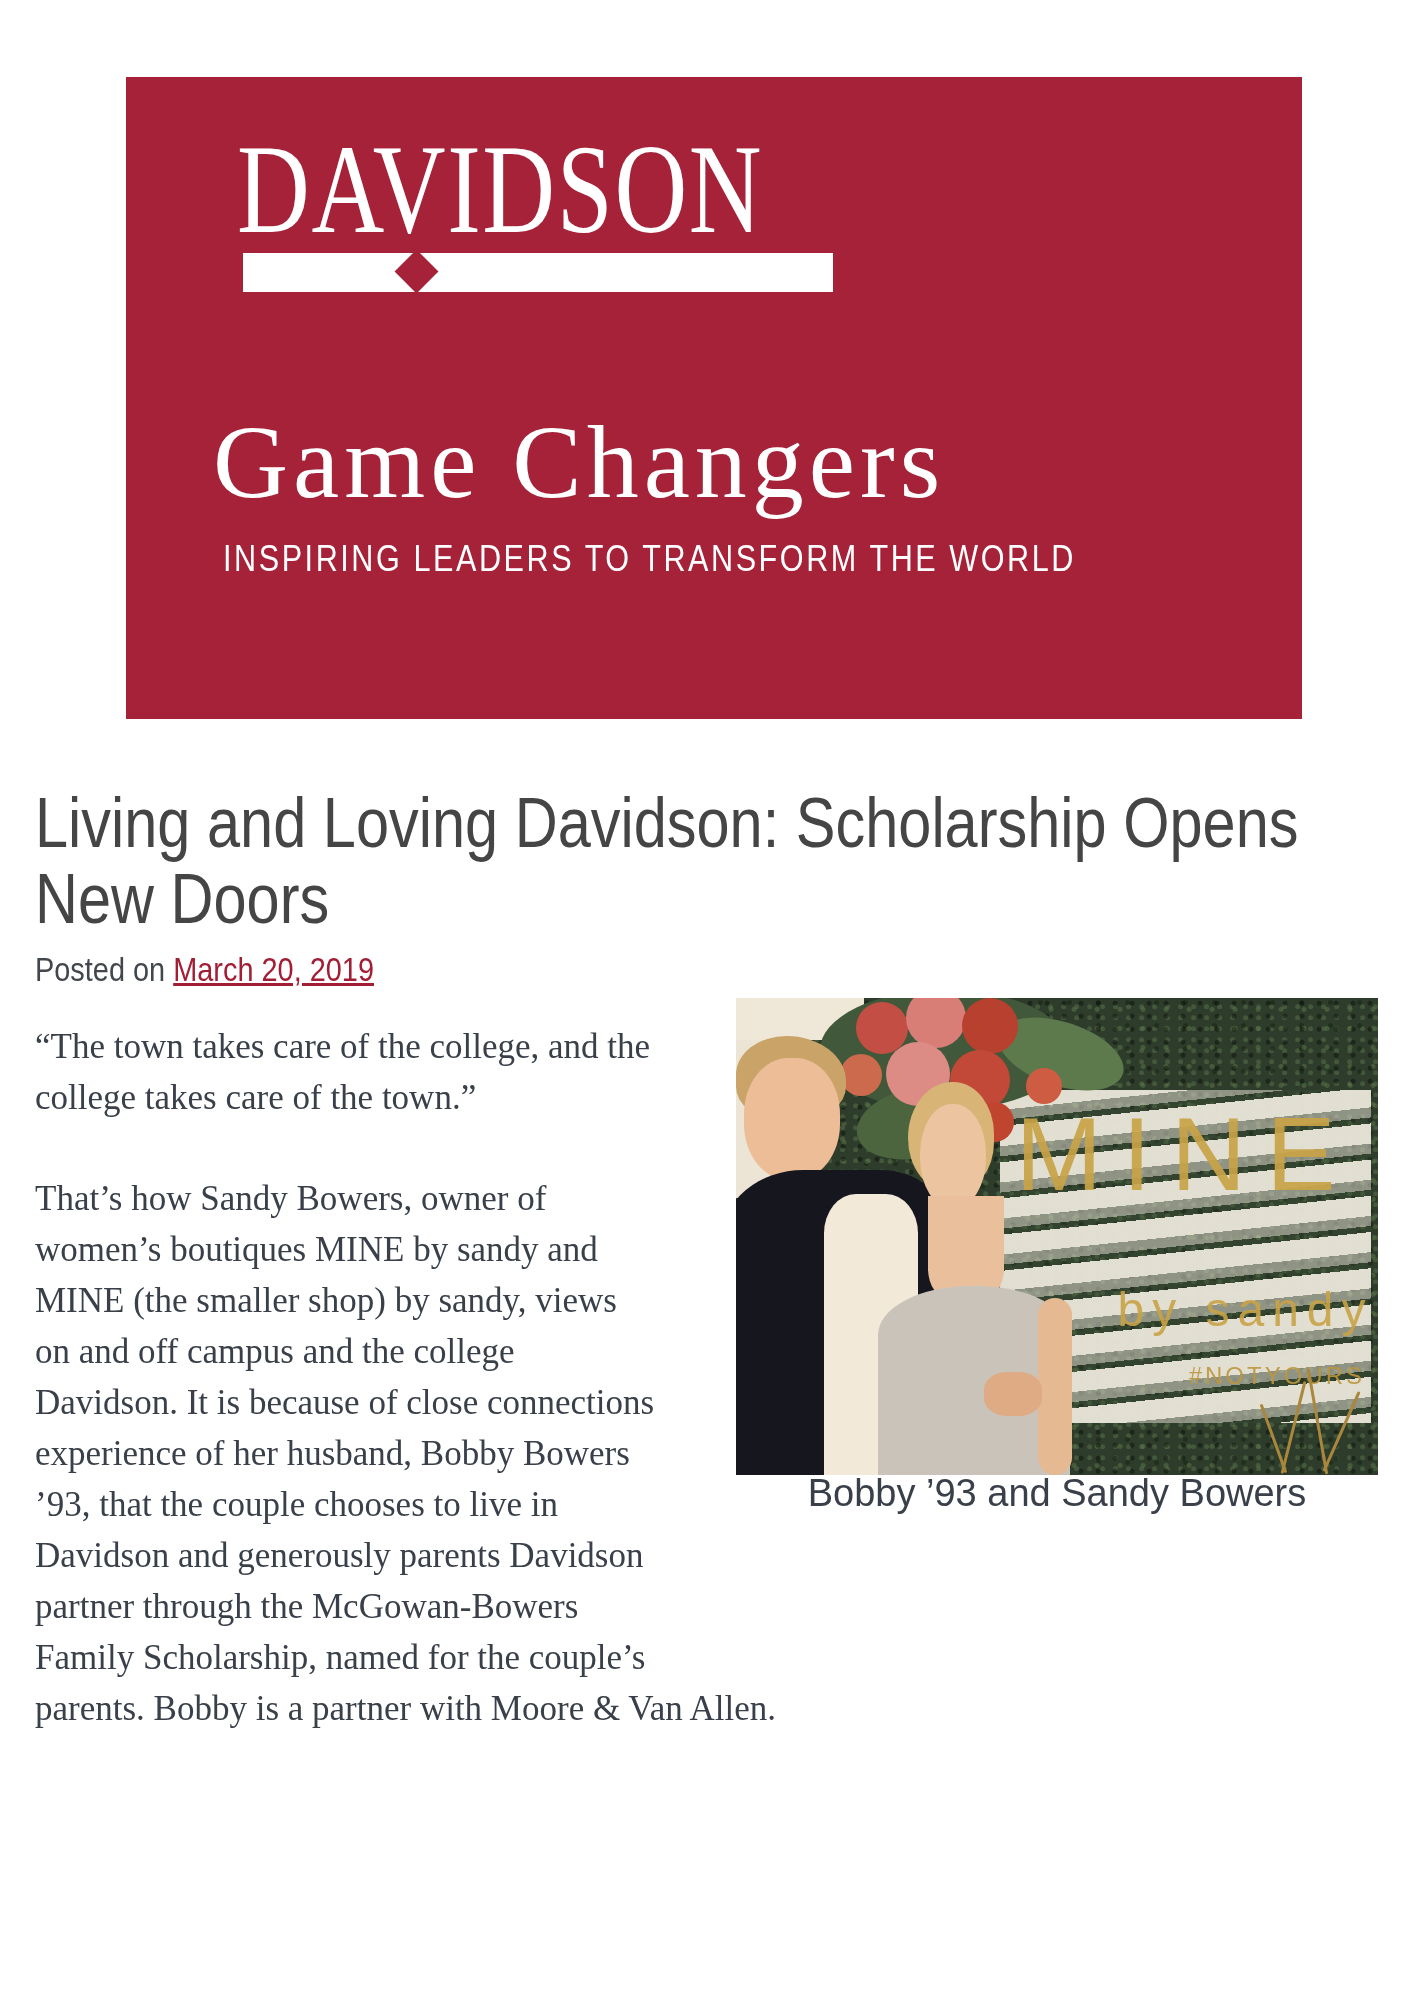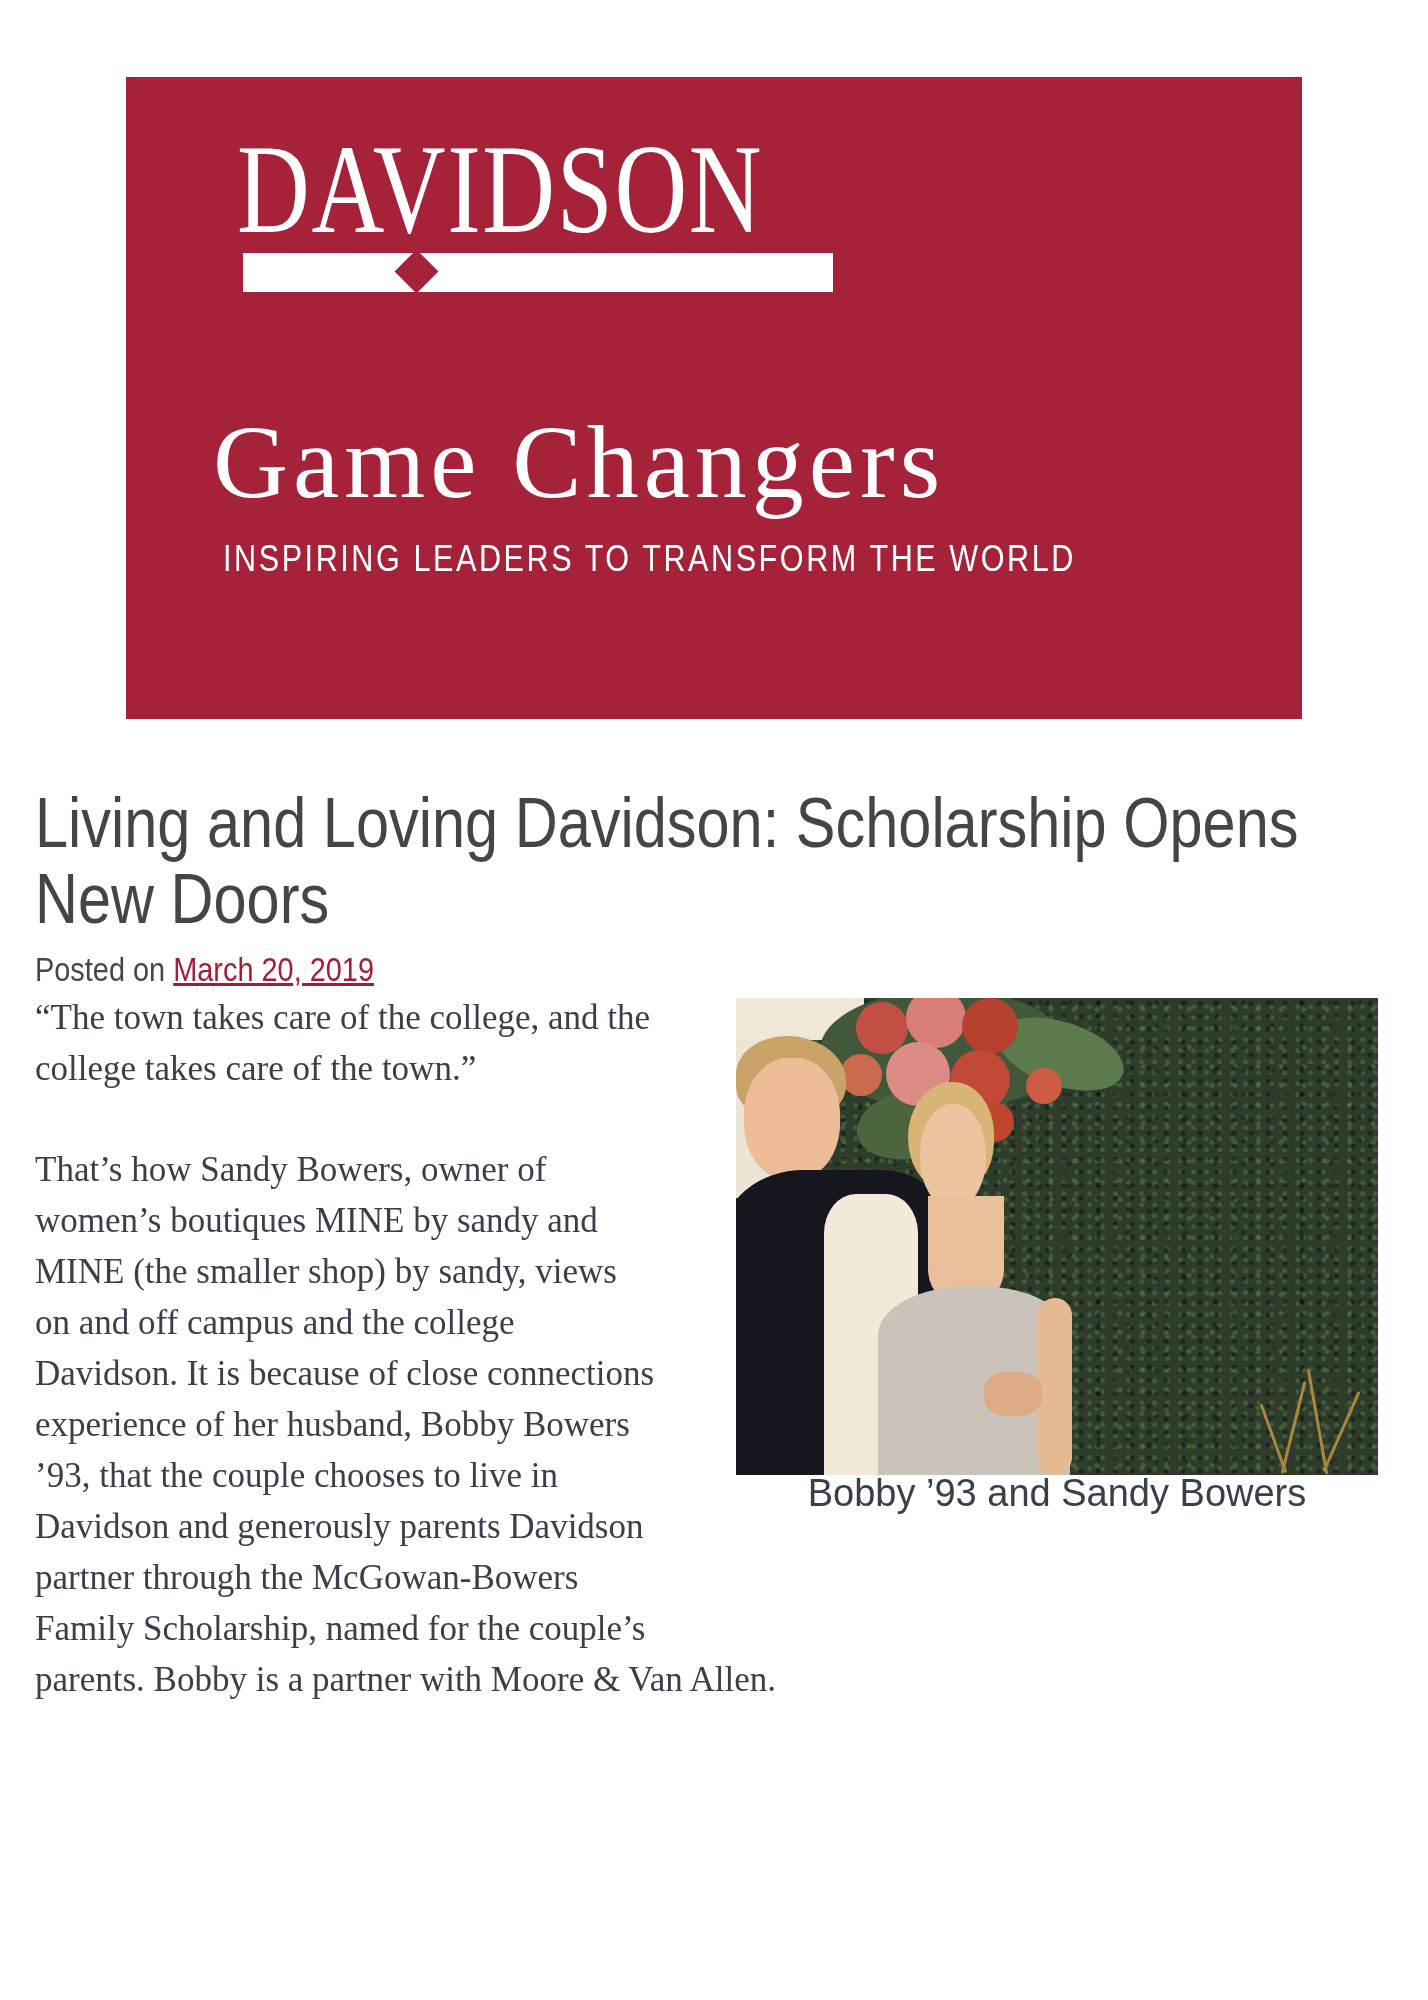--- a/index.html
+++ b/index.html
@@ -35,20 +35,21 @@
   .article-title{left:35px;top:785px;color:#454545;font-size:70px;line-height:76px;}
   .title-line{transform:scaleX(.85);transform-origin:left top;white-space:nowrap;}
   .posted-line{
     left:35px;top:950px;font-size:34px;color:#42464d;white-space:nowrap;
     transform:scaleX(.85);transform-origin:left top;
   }
   .posted-link{color:#a21e35;text-decoration:underline;cursor:pointer;}
   .serif-block{
     font-family:"Liberation Serif",serif;font-size:35px;line-height:51px;
     color:#3a4049;
+    margin-top:29px;
   }
   .quote-block{left:35px;top:992px;}
   .body-block{left:35px;top:1144px;}
   .body-line{white-space:nowrap;}
 
   
   .photo{
     left:736px;top:998px;width:642px;height:477px;overflow:hidden;
     background-color:#2e3d2b;
     background-image:
@@ -135,20 +136,25 @@
     <div class="body-line">Davidson and generously parents Davidson</div>
     <div class="body-line">partner through the McGowan-Bowers</div>
     <div class="body-line">Family Scholarship, named for the couple’s</div>
     <div class="body-line">parents. Bobby is a partner with Moore &amp; Van Allen.</div>
   </div>
 
 <div class="abs photo">
   <div class="abs wall-strip"></div>
   <div class="abs wall-corner"></div>
 
+  <div class="abs sign">
+    <div class="abs sign-mine" style="color: rgb(201, 163, 71);">MINE</div>
+    <div class="abs sign-bysandy" style="color: rgb(201, 163, 71);">by sandy</div>
+    <div class="abs sign-tag">#NOTYOURS</div>
+  </div>
 
   <div class="abs leaf" style="left:84px;top:-8px;width:250px;height:120px;background:#42583a;"></div>
   <div class="abs leaf" style="left:260px;top:24px;width:130px;height:64px;background:#5d7a4d;transform:rotate(18deg);"></div>
   <div class="abs leaf" style="left:120px;top:90px;width:120px;height:70px;background:#4c653f;transform:rotate(-12deg);"></div>
   <div class="abs flower" style="left:120px;top:4px;width:52px;height:52px;background:#c34f44;"></div>
   <div class="abs flower" style="left:170px;top:-10px;width:60px;height:60px;background:#d97e76;"></div>
   <div class="abs flower" style="left:226px;top:0px;width:56px;height:56px;background:#b8402f;"></div>
   <div class="abs flower" style="left:150px;top:44px;width:64px;height:64px;background:#dd8b85;"></div>
   <div class="abs flower" style="left:214px;top:52px;width:60px;height:60px;background:#c24838;"></div>
   <div class="abs flower" style="left:104px;top:56px;width:42px;height:42px;background:#cc6a4e;"></div>

